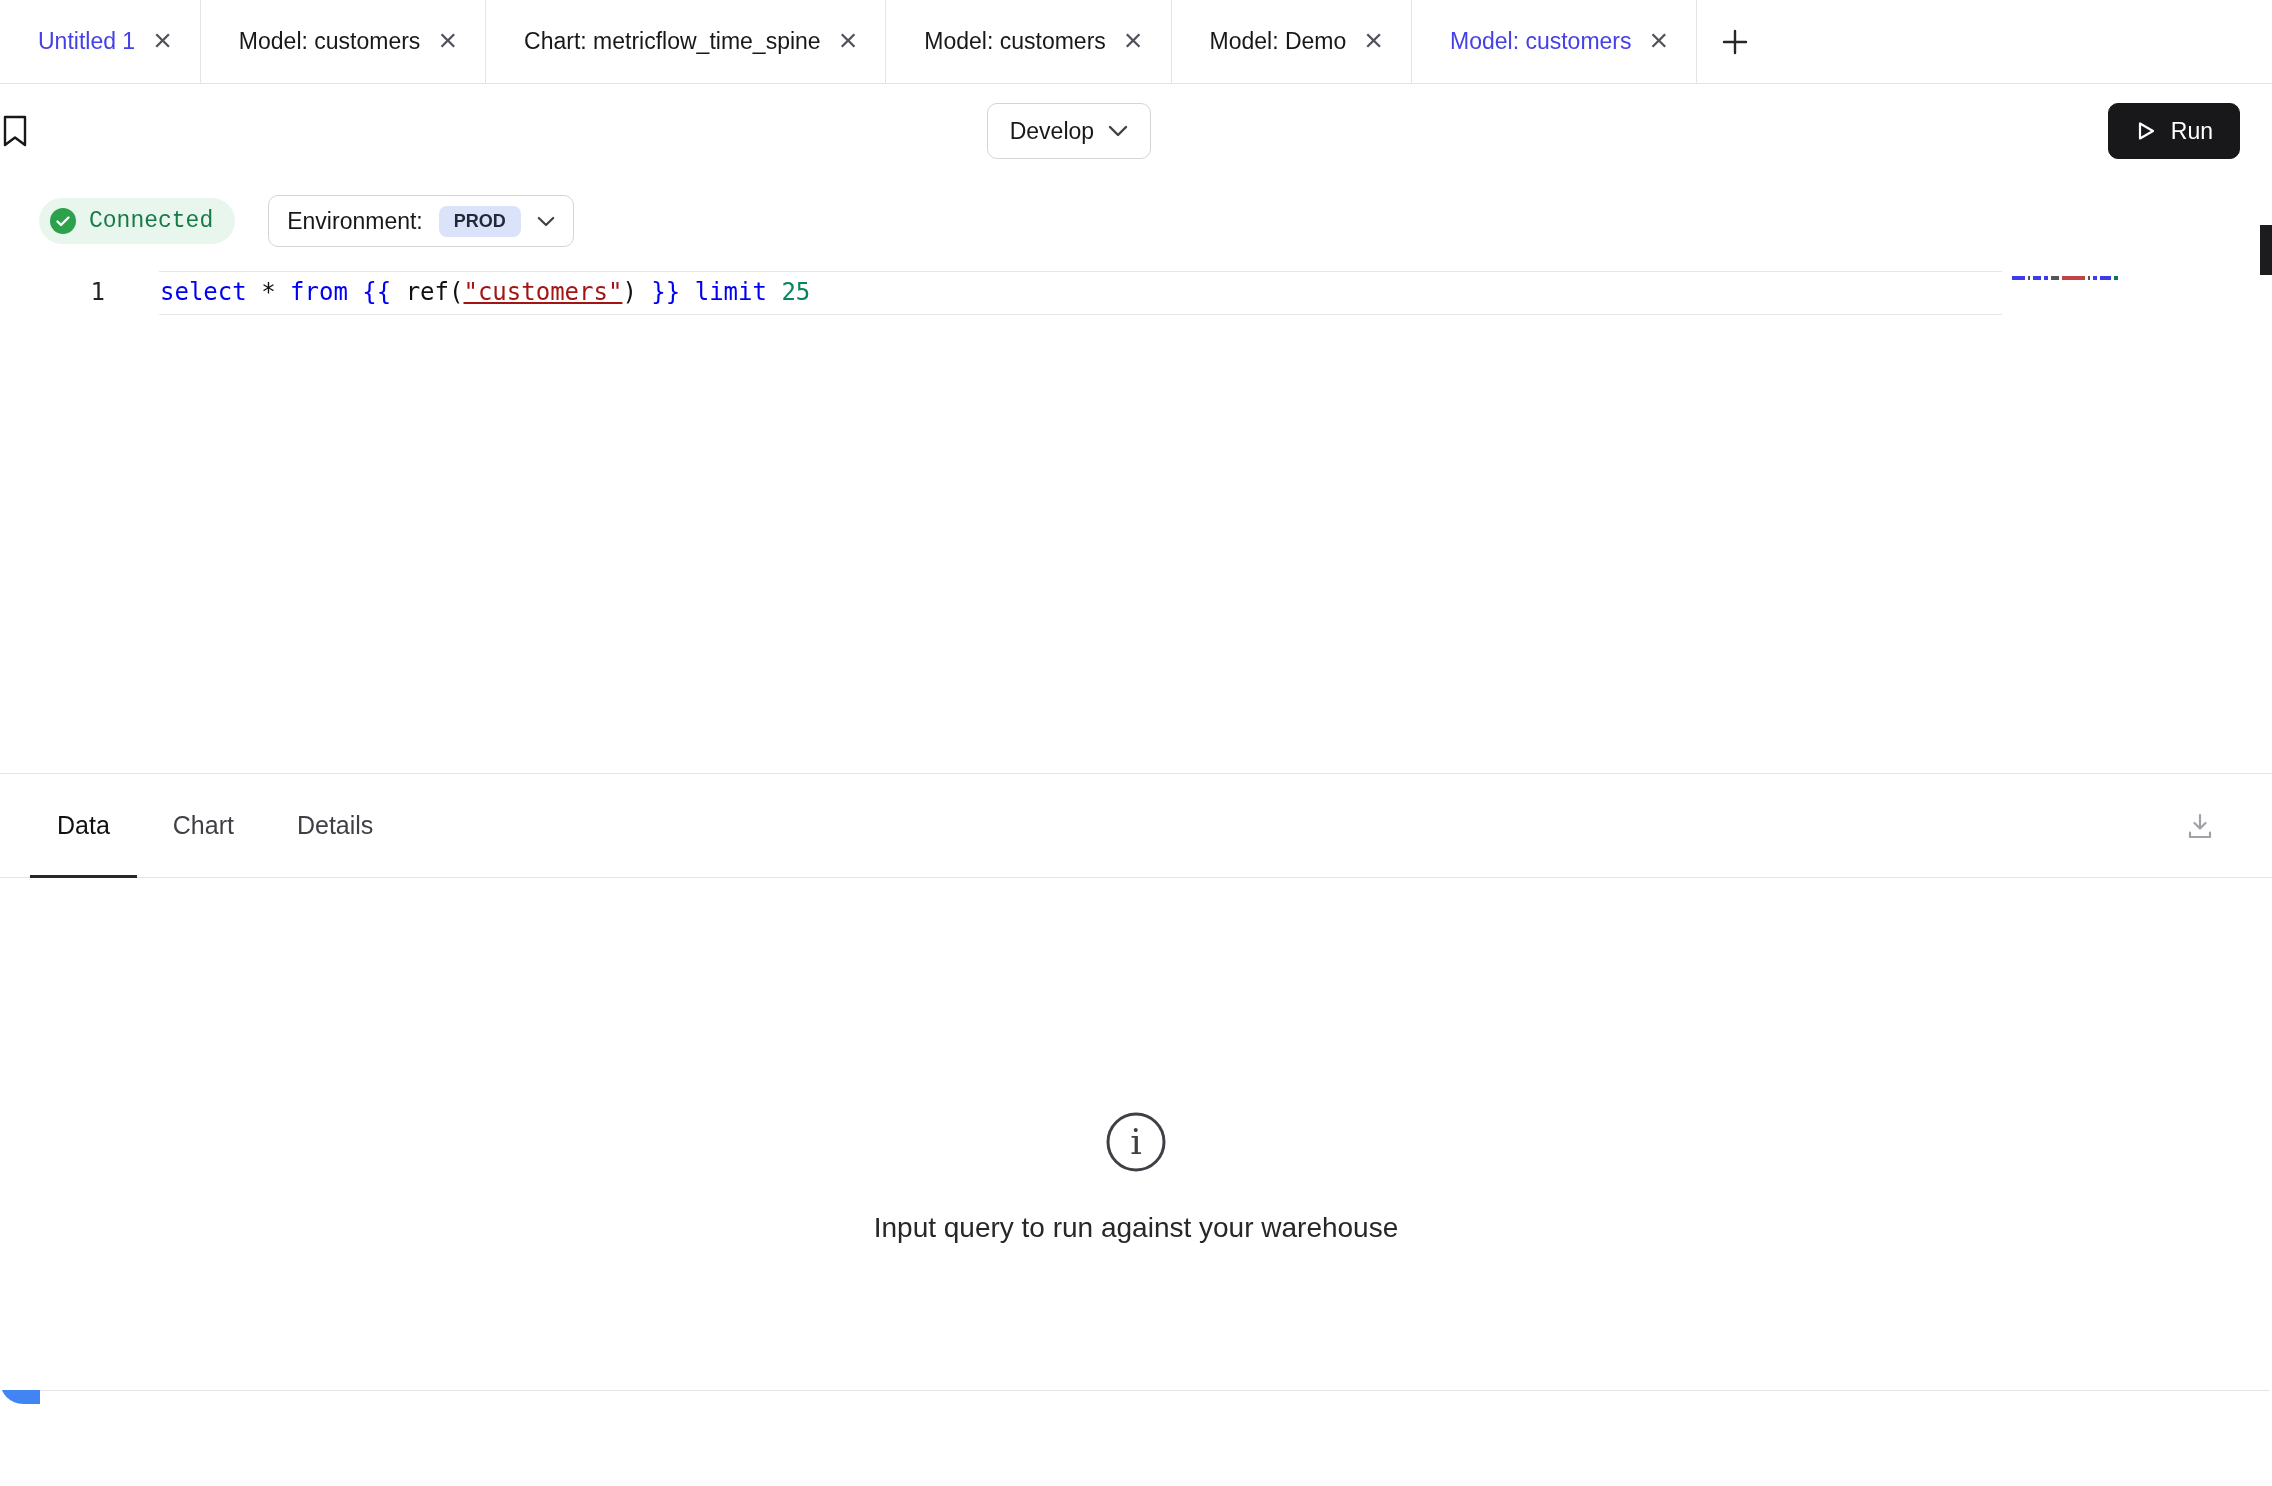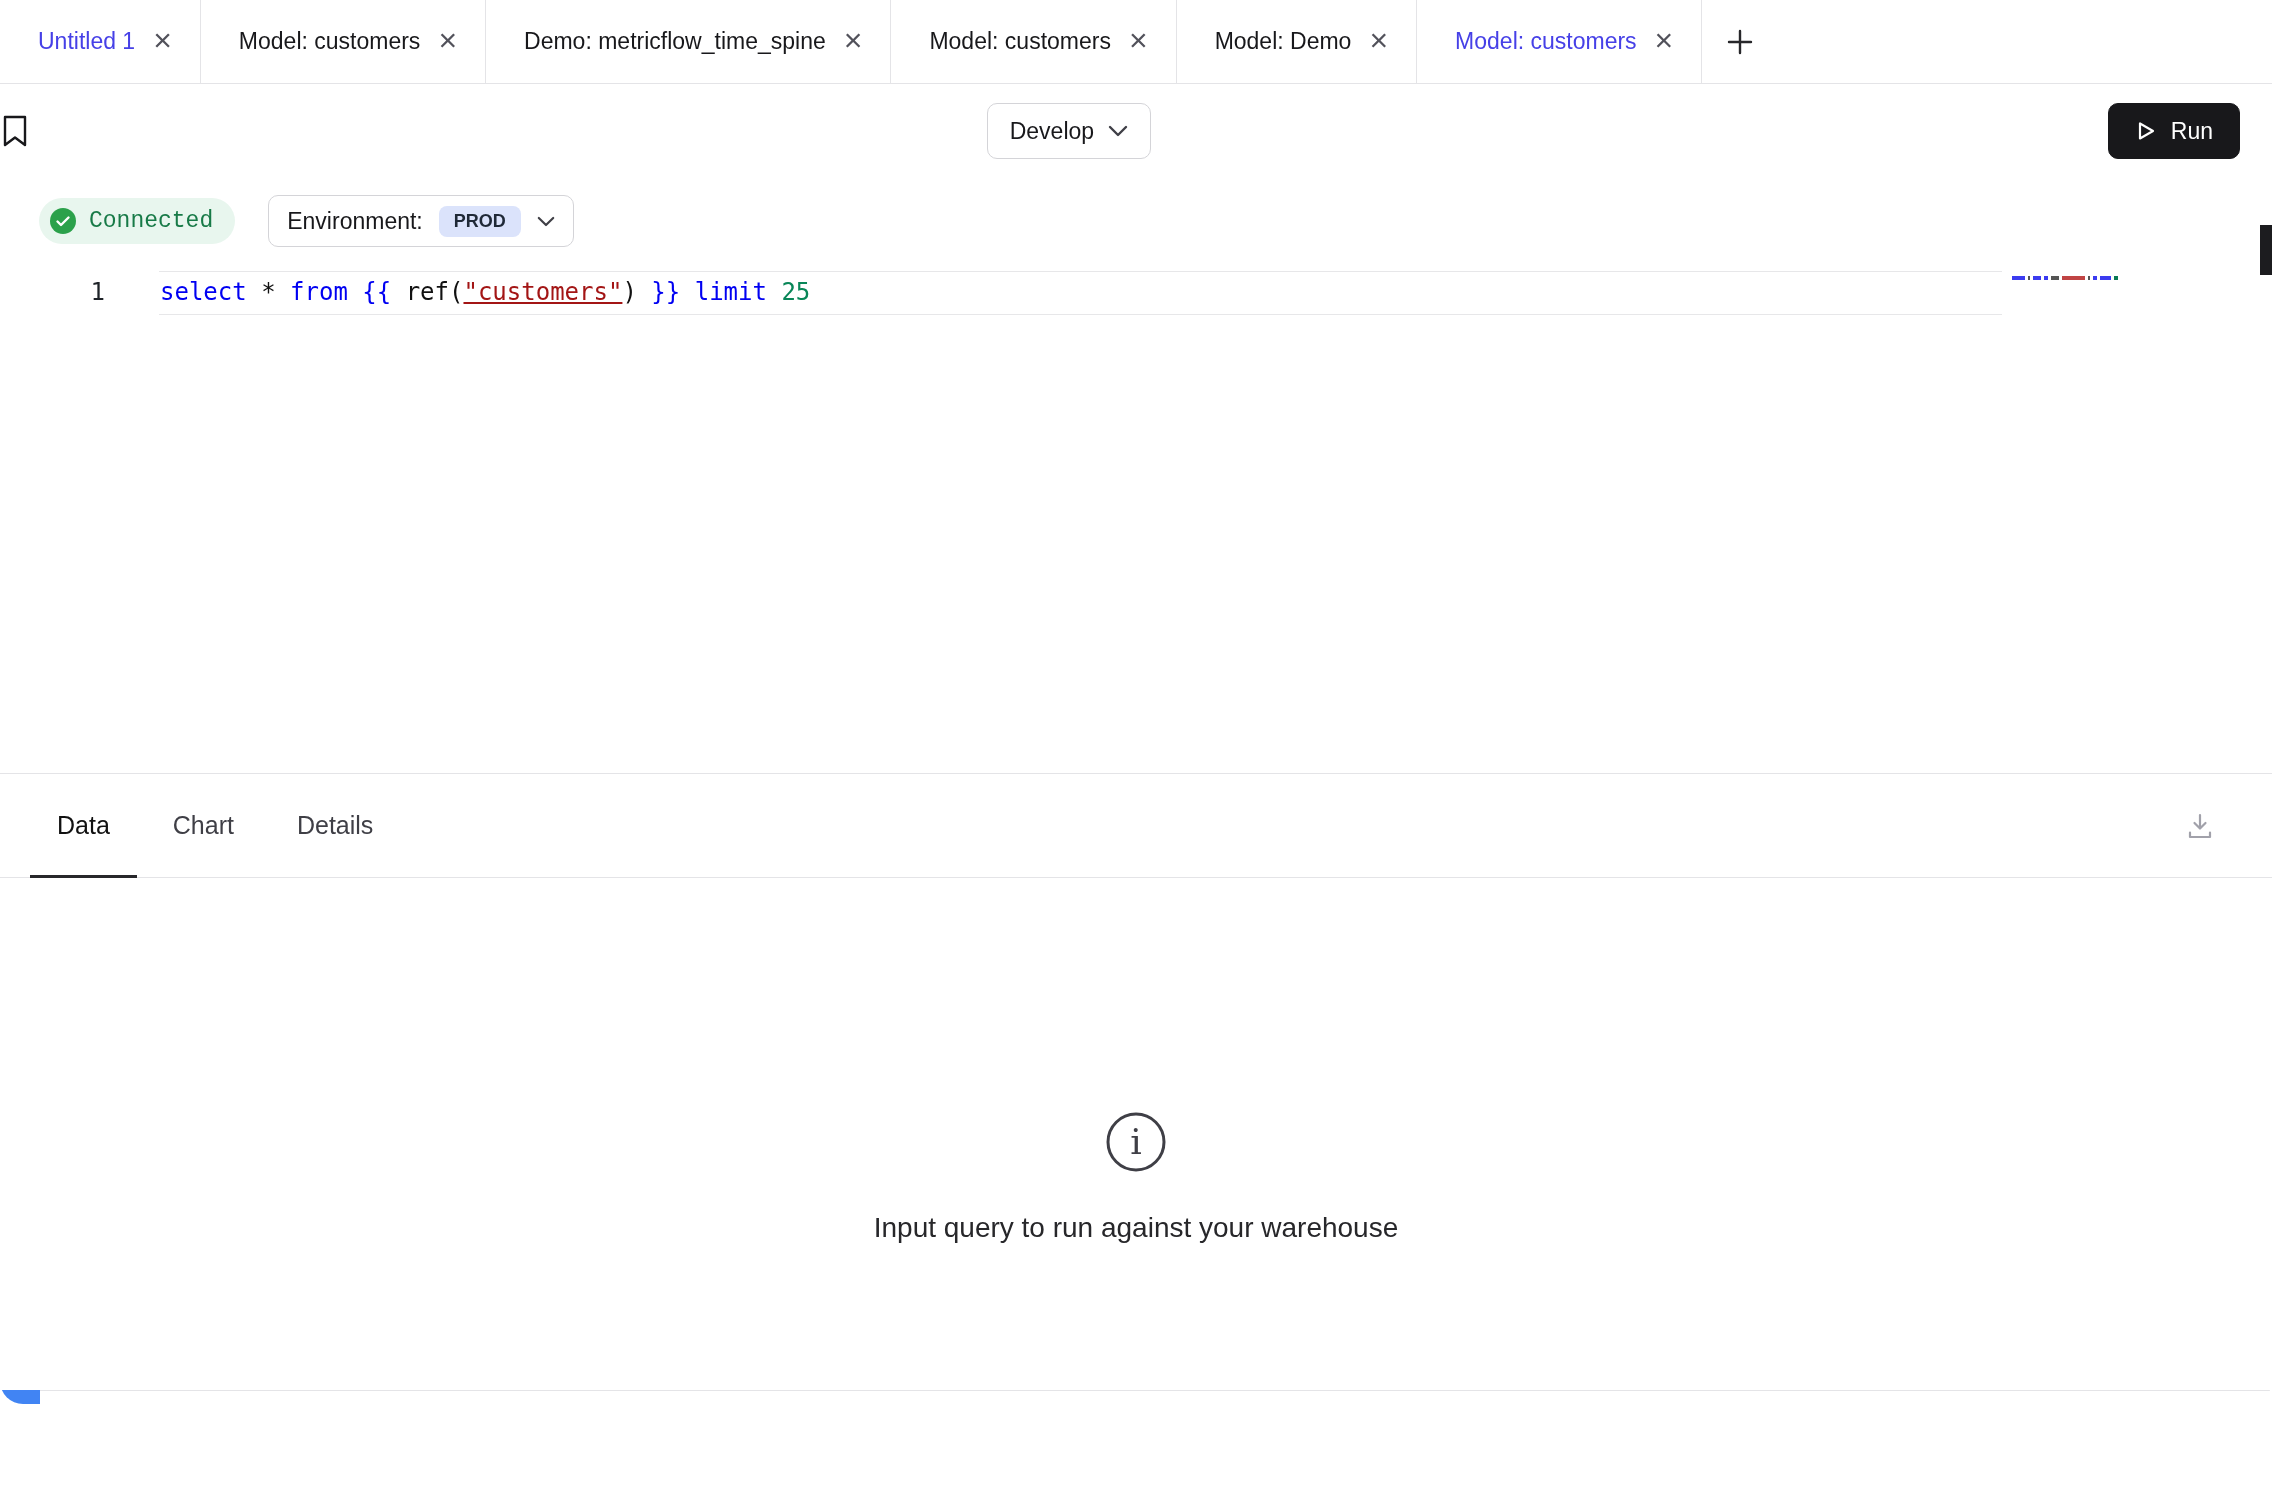--- a/index.html
+++ b/index.html
@@ -74,21 +74,21 @@
     <div class="tab-strip">
         <div class="tab tab-hl">
           <span class="tab-label">Untitled 1</span>
           <span class="tab-close">×</span>
         </div>
         <div class="tab">
           <span class="tab-label">Model: customers</span>
           <span class="tab-close">×</span>
         </div>
         <div class="tab">
-          <span class="tab-label">Demo: metricflow_time_spine</span>
+          <span class="tab-label">Chart: metricflow_time_spine</span>
           <span class="tab-close">×</span>
         </div>
         <div class="tab">
           <span class="tab-label">Model: customers</span>
           <span class="tab-close">×</span>
         </div>
         <div class="tab">
           <span class="tab-label">Model: Demo</span>
           <span class="tab-close">×</span>
         </div>

